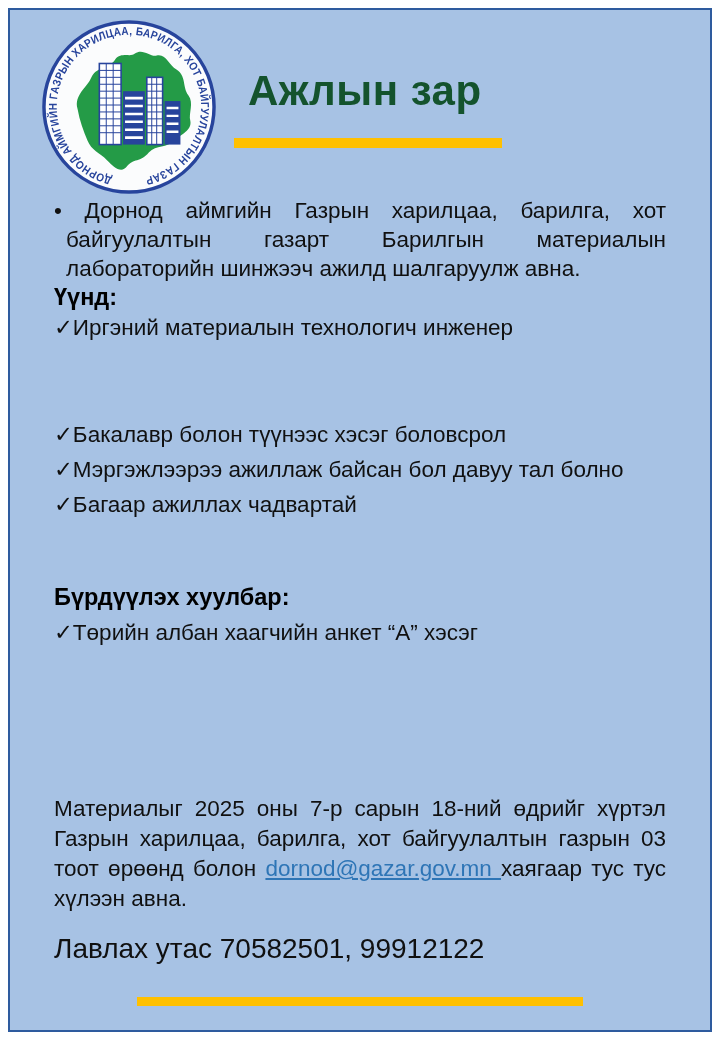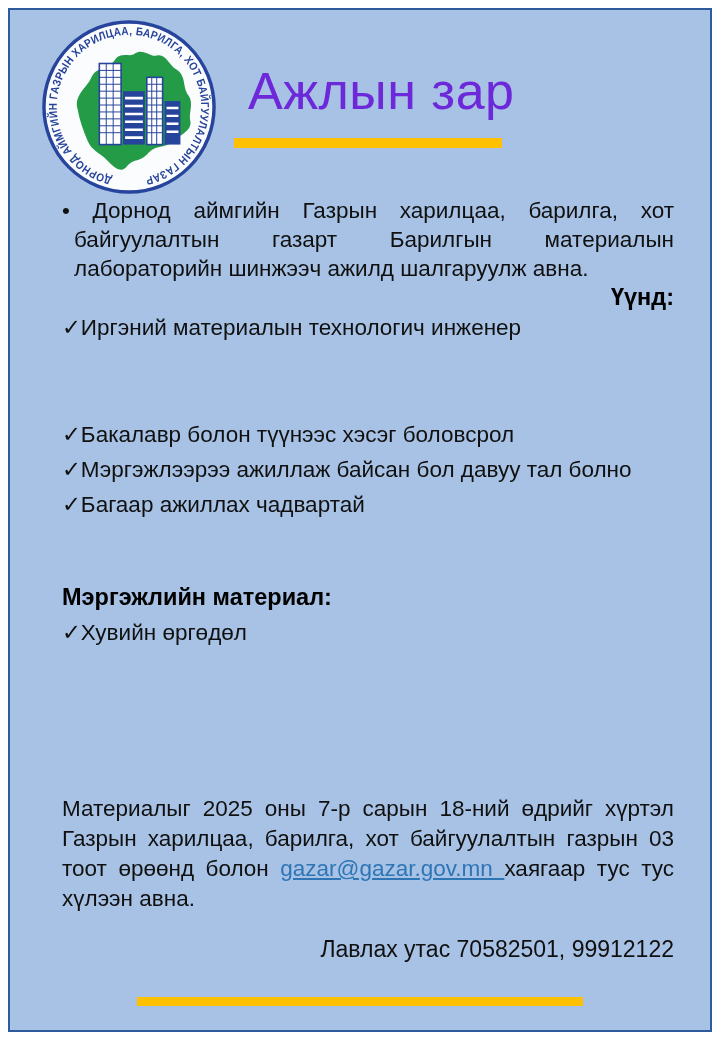--- a/index.html
+++ b/index.html
@@ -28,56 +28,55 @@
   }
   .logo svg { width: 100%; height: 100%; display: block; }
   .logo text {
     font-family: "Liberation Sans", "DejaVu Sans", sans-serif;
     font-weight: bold;
   }
   .title {
     position: absolute;
     left: 238px;
     top: 57px;
-    font-size: 52px;
+    font-size: 42px;
     line-height: 48px;
-    font-weight: 400;
-    color: #6d28d9;
+    font-weight: 700;
+    color: #14532d;
     letter-spacing: 0.5px;
     white-space: nowrap;
   }
   .bar { position: absolute; background: #ffc000; }
   .bar-top    { left: 224px; top: 128px; width: 268px; height: 10px; }
   .bar-bottom { left: 127px; top: 987px; width: 446px; height: 9px; }
 
   .content {
     position: absolute;
     left: 44px;
     top: 0;
     width: 612px;
     height: 100%;
     font-size: 22.5px;
-    margin-left: 8px;
   }
   .content > * { position: absolute; left: 0; width: 612px; }
 
   .intro {
     top: 186px;
     line-height: 29px;
     text-align: justify;
     padding-left: 12px;
     text-indent: -12px;
   }
   .h {
     font-size: 23.5px;
     font-weight: 700;
     color: #000000;
     line-height: 29px;
   }
-  .sec-und-h  { top: 273px; text-align: right; }
+  .sec-und-h  { top: 273px; }
   .sec-und-i  { top: 303px; }
   .sec-req-h  { top: 375px; }
   .sec-req-items { top: 410px; width: 584px; }
   .sec-mat-h  { top: 573px; }
   .sec-mat-items { top: 608px; }
   .check {
     line-height: 29px;
     text-align: justify;
     padding-left: 20px;
     text-indent: -20px;
@@ -90,22 +89,22 @@
     text-align: justify;
   }
   .email {
     color: #2e75b6;
     text-decoration: underline;
     cursor: pointer;
   }
   .contact {
     top: 924px;
     line-height: 30px;
-    font-size: 23px;
-    text-align: right;
+    font-size: 28px;
+    text-align: left;
   }
 </style>
 </head>
 <body>
 
 <div class="page">
   <div class="panel">
 
     <div class="logo">
       <svg viewBox="0 0 180 180">
@@ -143,25 +142,25 @@
 
       <h2 class="h sec-und-h">Үүнд:</h2>
       <p class="check sec-und-i"><span class="tick">✓</span><span>Иргэний материалын технологич инженер</span></p>
 
       <div class="items sec-req-items">
         <p class="check"><span class="tick">✓</span><span>Бакалавр болон түүнээс хэсэг боловсрол</span></p>
         <p class="check"><span class="tick">✓</span><span>Мэргэжлээрээ ажиллаж байсан бол давуу тал болно</span></p>
         <p class="check"><span class="tick">✓</span><span>Багаар ажиллах чадвартай</span></p>
       </div>
 
-      <h2 class="h sec-mat-h">Мэргэжлийн материал:</h2>
+      <h2 class="h sec-mat-h">Бүрдүүлэх хуулбар:</h2>
       <div class="items sec-mat-items">
-        <p class="check"><span class="tick">✓</span><span>Хувийн өргөдөл</span></p>
+        <p class="check"><span class="tick">✓</span><span>Төрийн албан хаагчийн анкет “А” хэсэг</span></p>
       </div>
 
-      <p class="closing"><span>Материалыг 2025 оны 7-р сарын 18-ний өдрийг хүртэл Газрын харилцаа, барилга, хот байгуулалтын газрын 03 тоот өрөөнд болон </span><a class="email">gazar@gazar.gov.mn </a><span>хаягаар тус тус хүлээн авна.</span></p>
+      <p class="closing"><span>Материалыг 2025 оны 7-р сарын 18-ний өдрийг хүртэл Газрын харилцаа, барилга, хот байгуулалтын газрын 03 тоот өрөөнд болон </span><a class="email">dornod@gazar.gov.mn </a><span>хаягаар тус тус хүлээн авна.</span></p>
 
       <p class="contact">Лавлах утас 70582501, 99912122</p>
     </div>
 
     <div class="bar bar-bottom"></div>
   </div>
 </div>
 
 </body></html>

